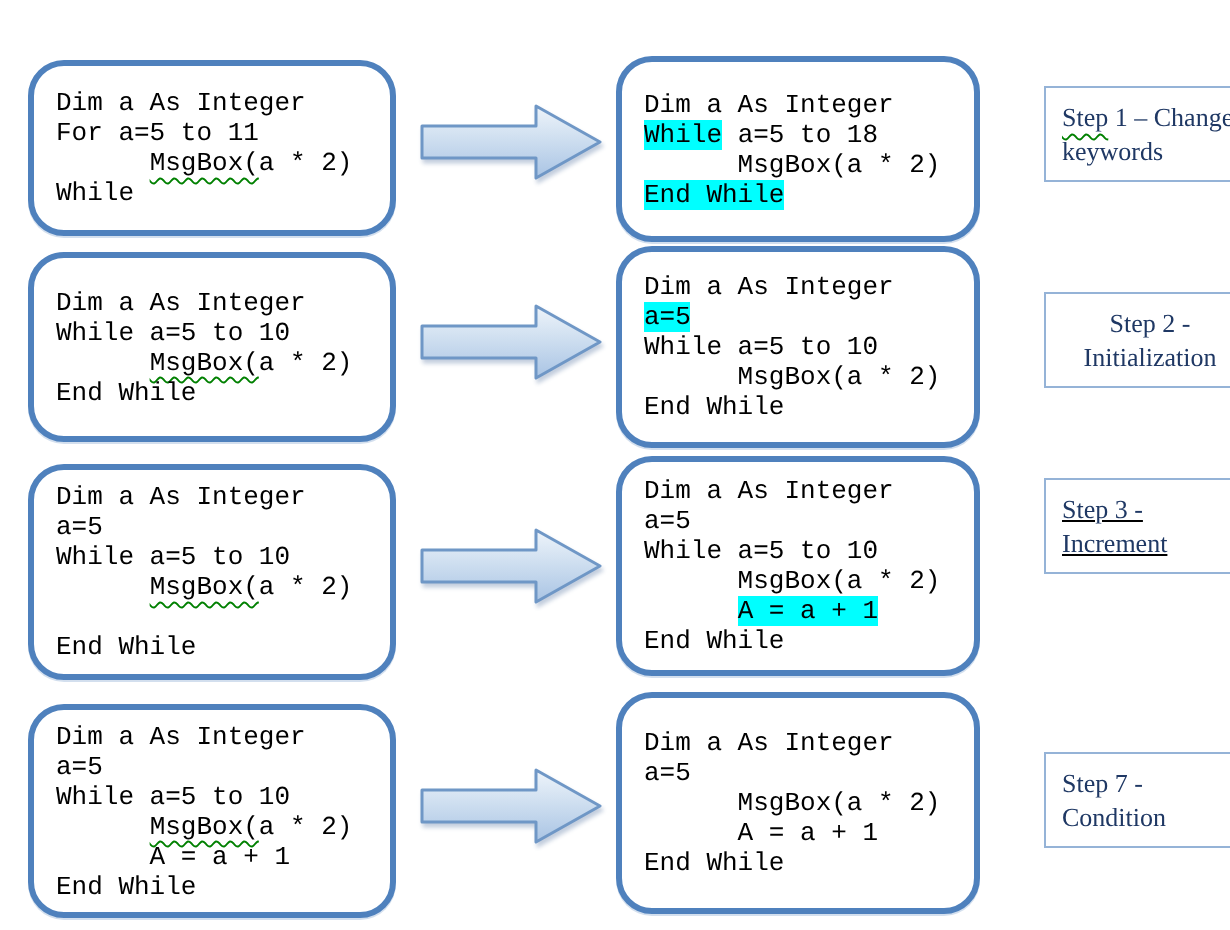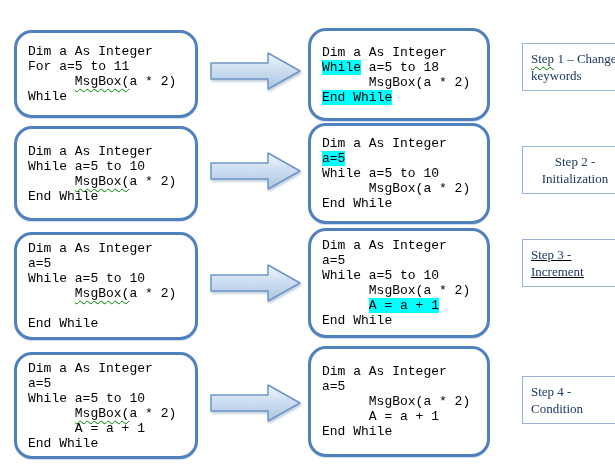--- a/index.html
+++ b/index.html
@@ -162,15 +162,15 @@
       <polygon points="1,13 58,13 58,3 90,21 58,39 58,29 1,29" fill="url(#arrowGrad3)" stroke="#6f97c6" stroke-width="1.5" stroke-linejoin="round"></polygon>
     </svg>
     <div class="code-box" style="left: 308px; top: 346px; width: 182px; height: 111px;">
       <div class="code-line"><span>Dim a As Integer</span></div>
       <div class="code-line"><span>a=5</span></div>
       <div class="code-line"><span>      MsgBox(a * 2)</span></div>
       <div class="code-line"><span>      A = a + 1</span></div>
       <div class="code-line"><span>End While</span></div>
     </div>
     <div class="step-box" style="left: 499px; top: 376px;">
-      <div class="step-text"><span>Step 4 - Condition</span></div>
+      <div class="step-text"><span>Step 7 - Condition</span></div>
     </div>
   </div>
 
 </body></html>

